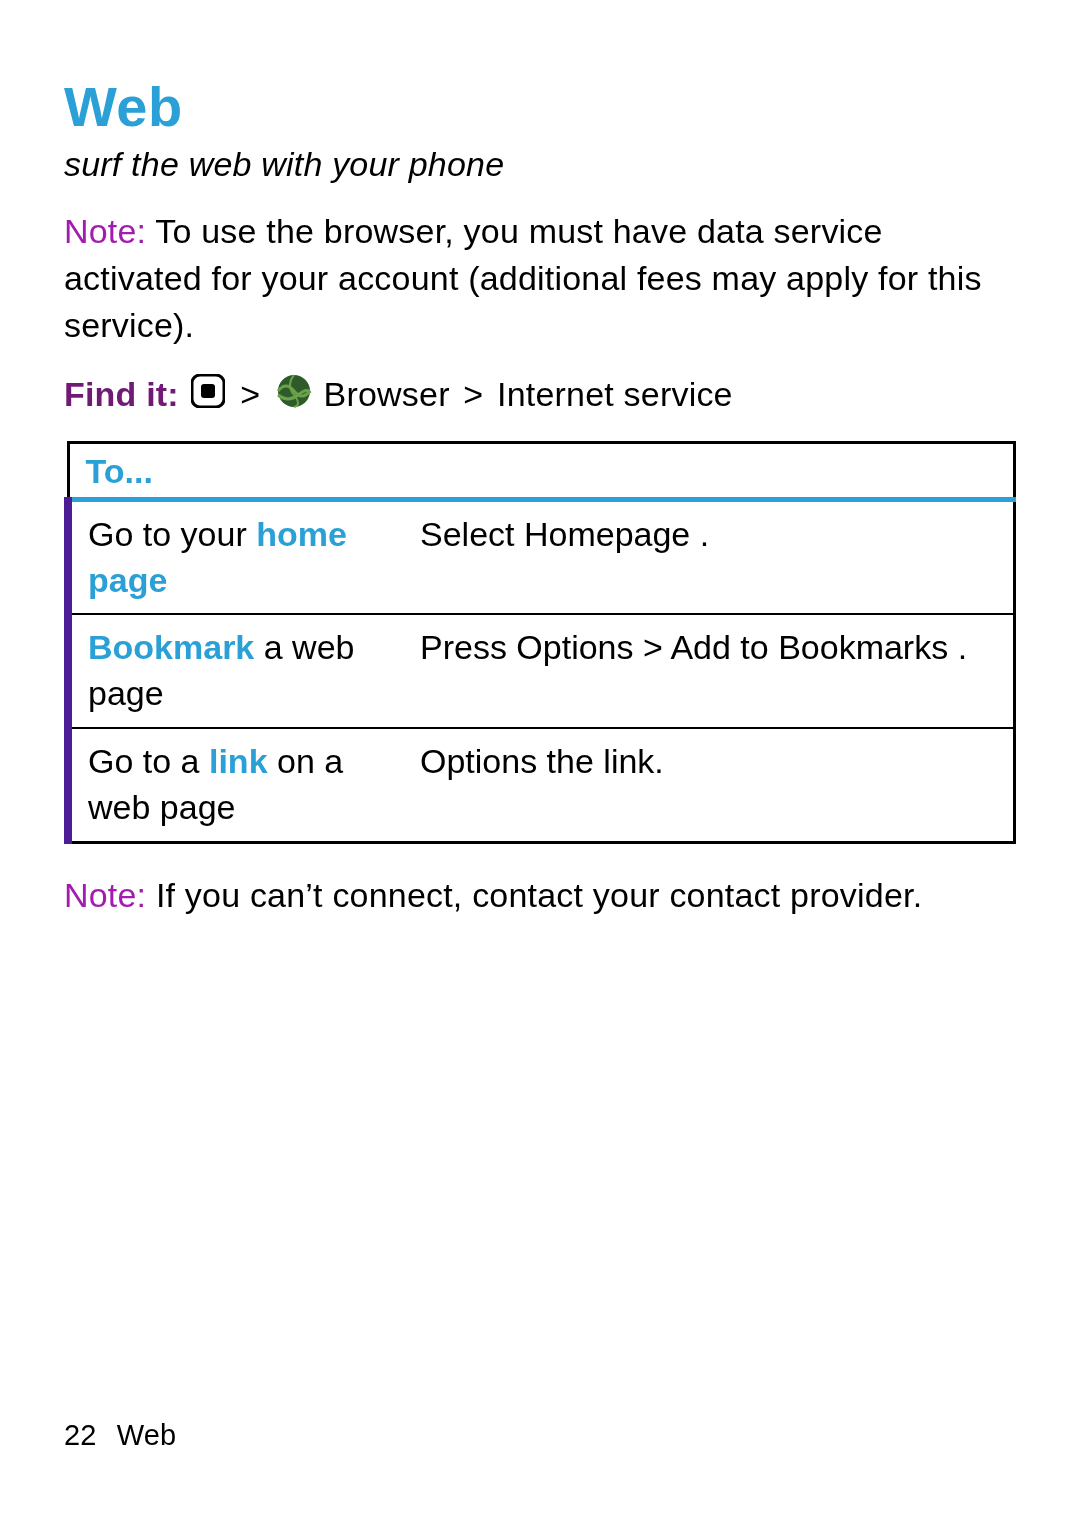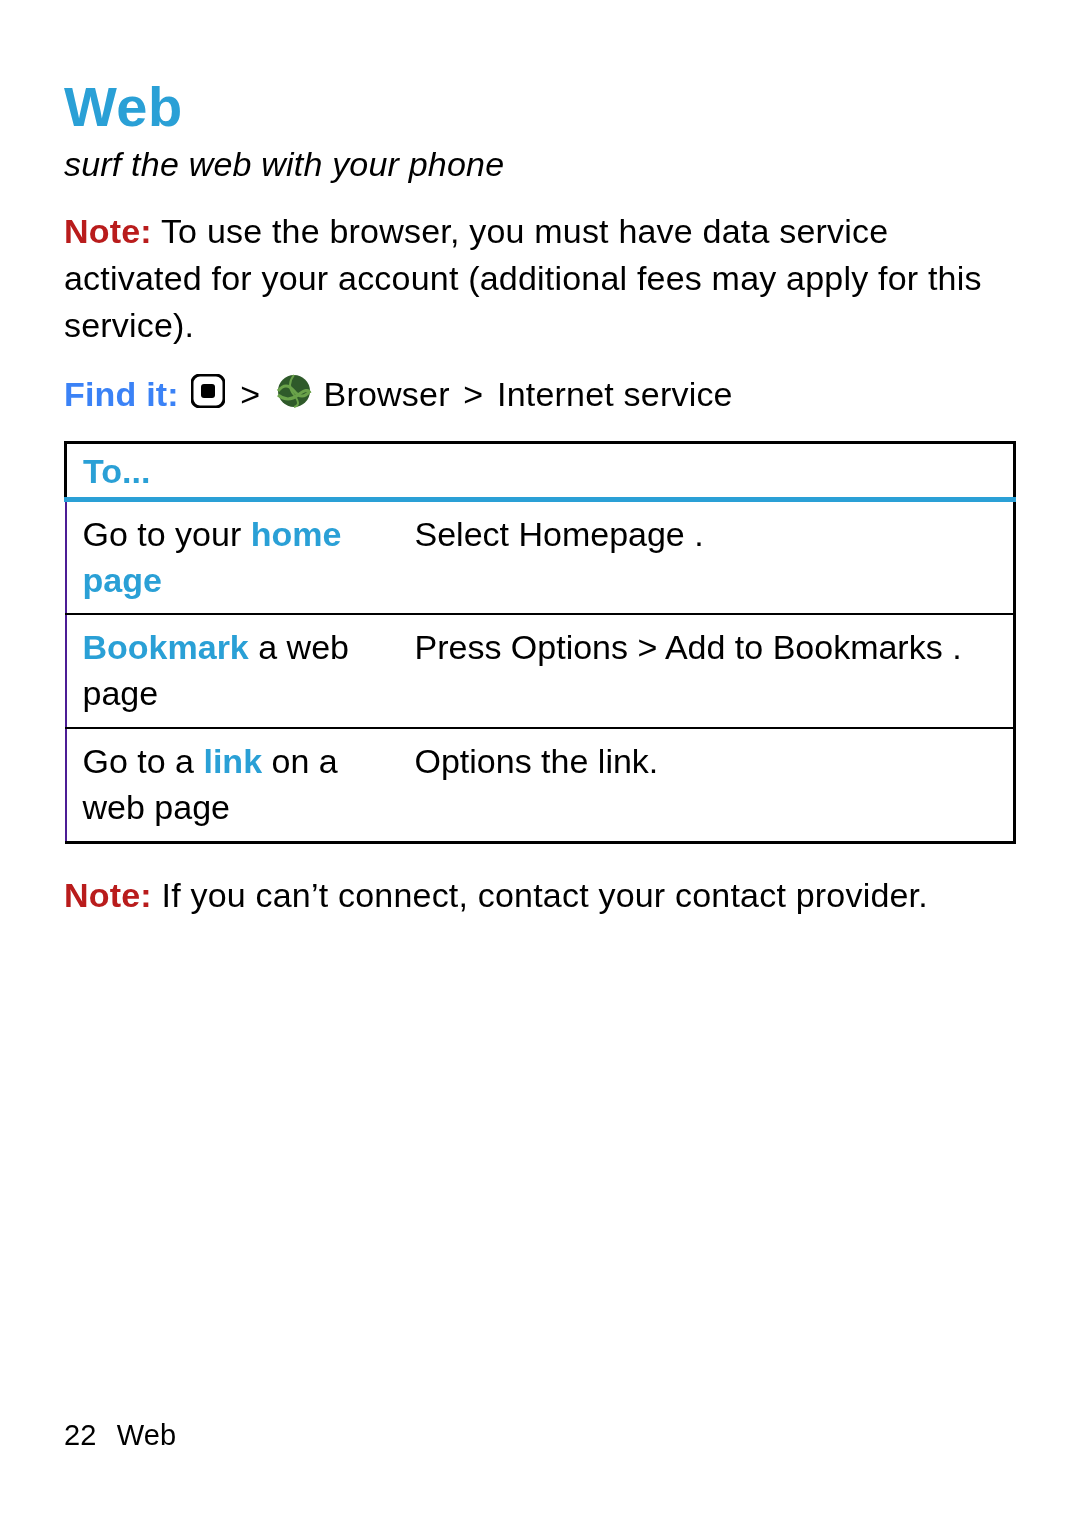--- a/index.html
+++ b/index.html
@@ -32,32 +32,32 @@
     margin: 0 0 24px 0;
     letter-spacing: 0.2px;
   }
   .body-text {
     font-size: 34px;
     line-height: 1.38;
     margin: 0 0 22px 0;
     letter-spacing: 0.2px;
   }
   .note-label {
-    font-weight: bold;
-    color: #b91c1c;
+    font-weight: normal;
+    color: #a21caf;
   }
   .find-it-line {
     font-size: 34px;
     line-height: 1.38;
     margin: 0 0 20px 0;
     letter-spacing: 0.2px;
   }
   .find-it-label {
     font-weight: bold;
-    color: #3b82f6;
+    color: #701a75;
   }
   .icon {
     display: inline-block;
     vertical-align: middle;
     margin: 0 2px;
   }
   table.actions {
     width: 100%;
     border-collapse: collapse;
     margin: 0 0 28px 0;
@@ -69,21 +69,21 @@
     color: #2aa0d6;
     border-top: 3px solid #000;
     border-left: 3px solid #000;
     border-right: 3px solid #000;
     border-bottom: 5px solid #2aa0d6;
     padding: 8px 16px 6px 16px;
   }
   table.actions td {
     font-size: 34px;
     line-height: 1.35;
-    border-left: 2px solid #4c1d95;
+    border-left: 8px solid #4c1d95;
     border-right: 3px solid #000;
     border-bottom: 2px solid #000;
     padding: 10px 16px;
     vertical-align: top;
   }
   table.actions td.col-left {
     width: 300px;
     border-right: none;
   }
   table.actions td.col-right {

